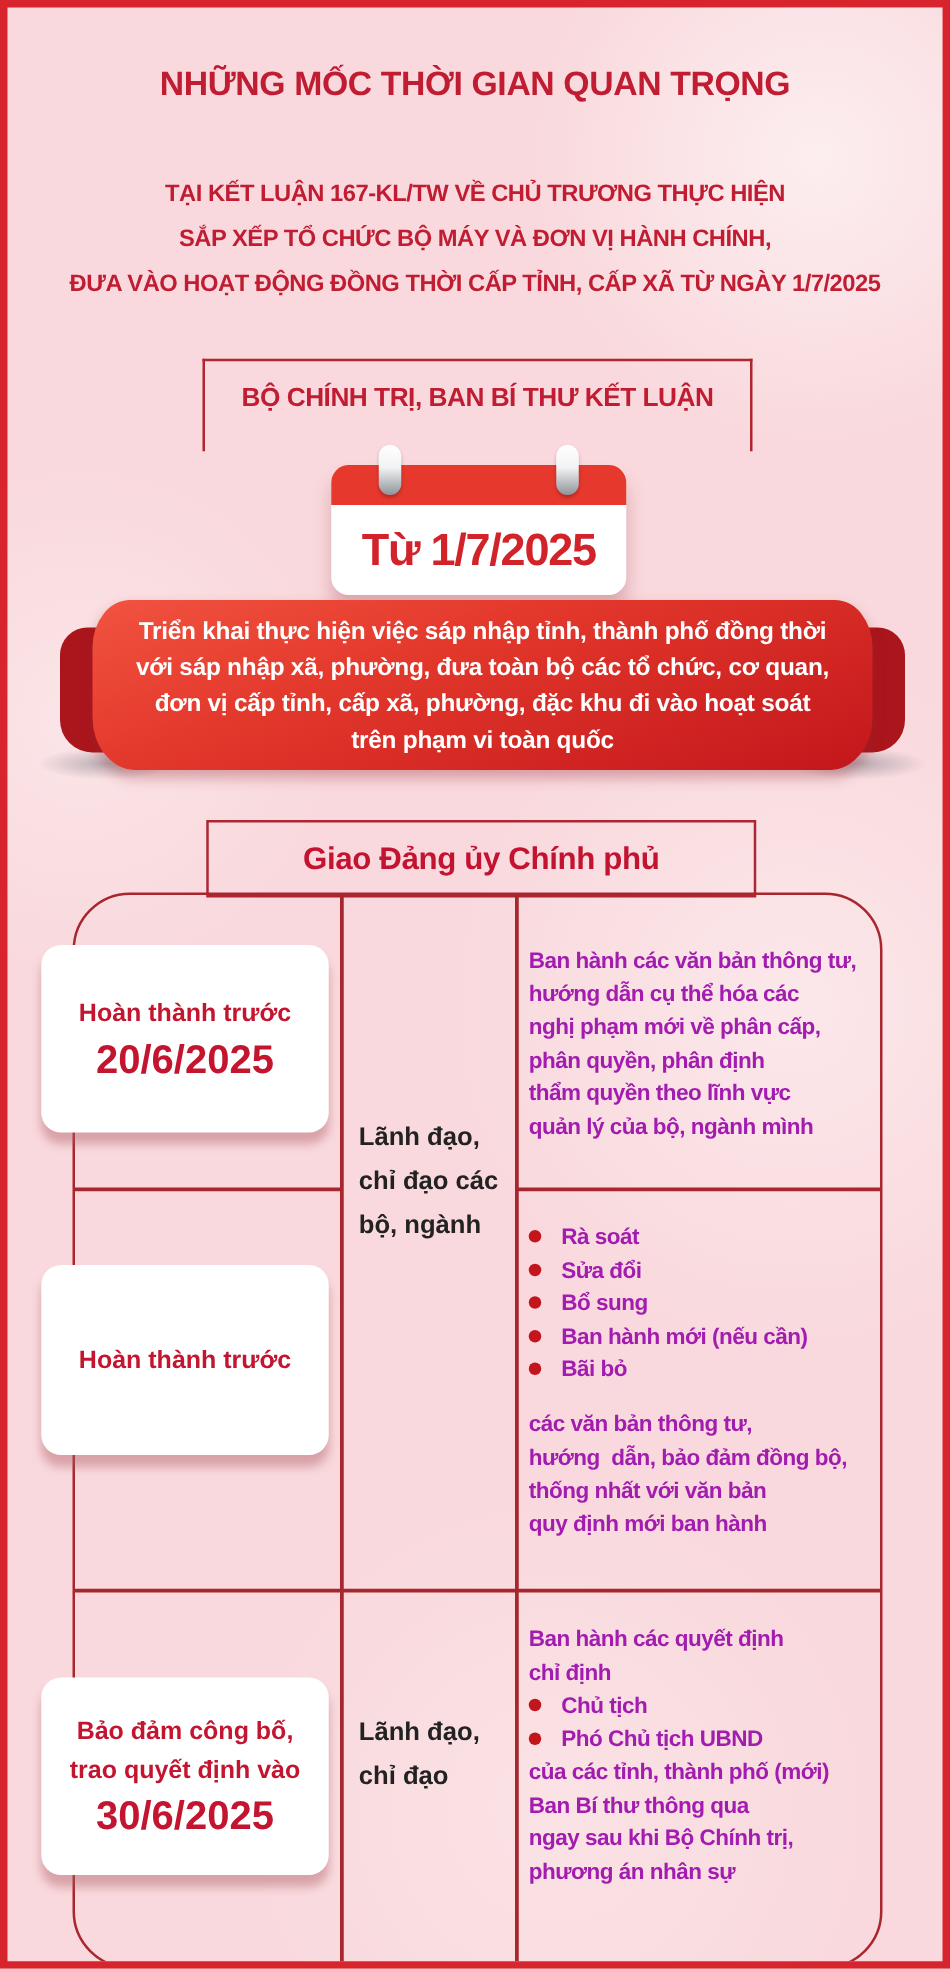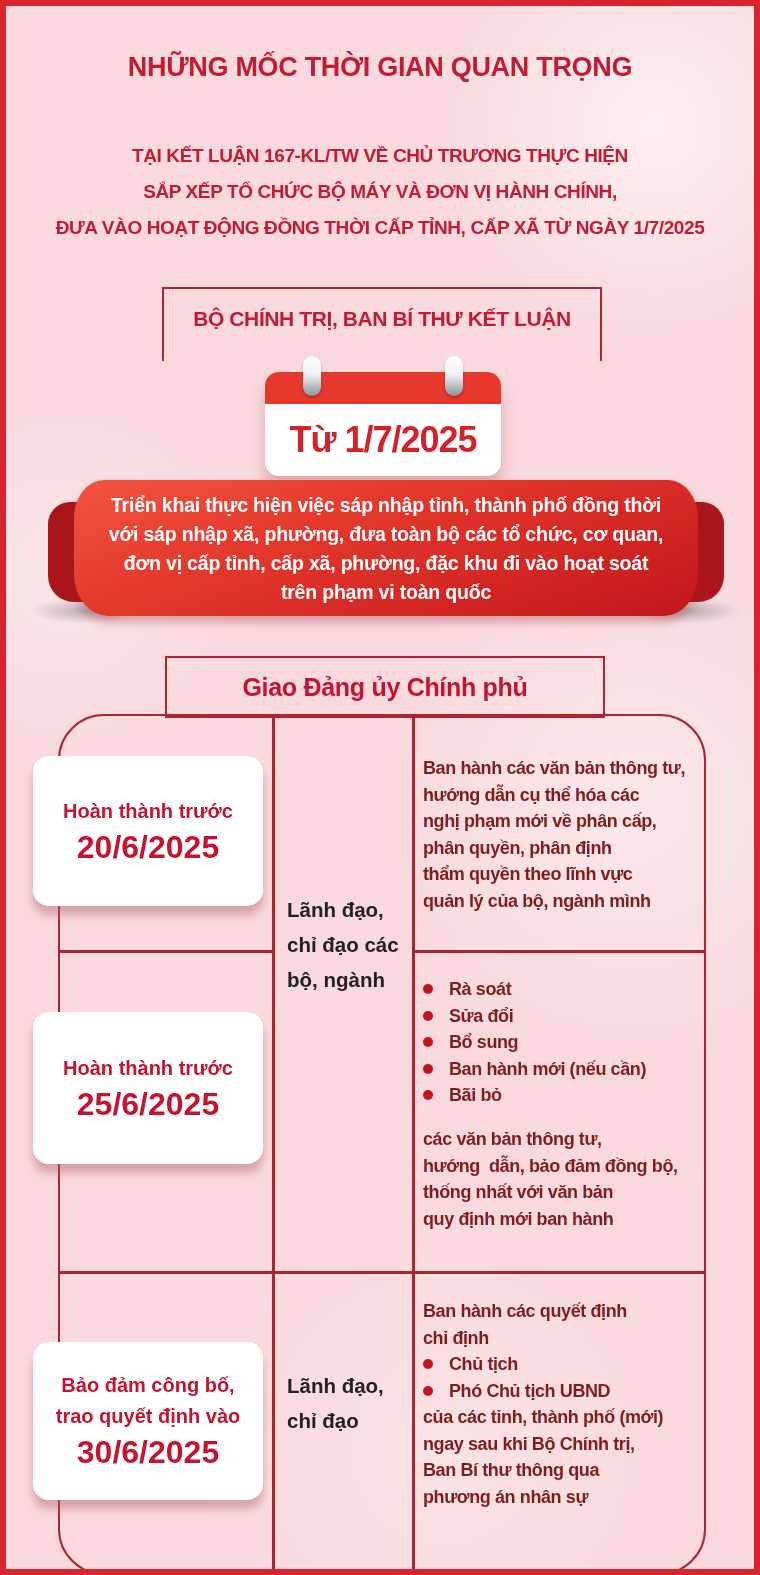--- a/index.html
+++ b/index.html
@@ -101,21 +101,21 @@
   .card .card-date{font-size:32px;font-weight:800;color:#c3152f;line-height:38px;white-space:nowrap;}
 
   
   .role{position:absolute;left:281px;}
   .role .line{font-size:20.5px;font-weight:700;color:#222222;line-height:35px;white-space:nowrap;}
   .role.r12{top:886px;}
   .role.r3{top:1362px;}
 
   
   .task{position:absolute;left:417px;width:278px;}
-  .task .line{font-size:18px;font-weight:700;color:#7f1d1d;line-height:26.5px;
+  .task .line{font-size:18px;font-weight:700;color:#a21caf;line-height:26.5px;
     white-space:pre;letter-spacing:-.4px;}
   .task.t1{top:749px;}
   .task.t2b{top:970px;}
   .task.t2p{top:1120px;}
   .task.t3{top:1292px;}
   .dot{display:inline-block;width:10px;height:10px;border-radius:50%;background:#c3161c;
     margin-right:16px;vertical-align:1px;}
 </style>
 </head>
 <body>
@@ -172,21 +172,20 @@
     <div class="hline h2"></div>
   </div>
 
   <div class="card c1">
     <div class="card-line">Hoàn thành trước</div>
     <div class="card-date">20/6/2025</div>
   </div>
 
   <div class="card c2">
     <div class="card-line">Hoàn thành trước</div>
-    <div class="card-date">25/6/2025</div>
   </div>
 
   <div class="card c3">
     <div class="card-line">Bảo đảm công bố,</div>
     <div class="card-line">trao quyết định vào</div>
     <div class="card-date">30/6/2025</div>
   </div>
 
   <div class="role r12">
       <div class="line">Lãnh đạo,</div>
@@ -227,18 +226,18 @@
     <div>
         <div class="line">Ban hành các quyết định</div>
         <div class="line">chỉ định</div>
       </div>
     <div>
         <div class="line"><span class="dot"></span><span>Chủ tịch</span></div>
         <div class="line"><span class="dot"></span><span>Phó Chủ tịch UBND</span></div>
       </div>
     <div>
         <div class="line">của các tỉnh, thành phố (mới)</div>
+        <div class="line">Ban Bí thư thông qua</div>
         <div class="line">ngay sau khi Bộ Chính trị,</div>
-        <div class="line">Ban Bí thư thông qua</div>
         <div class="line">phương án nhân sự</div>
       </div>
   </div>
 </div>
 
 </body></html>

